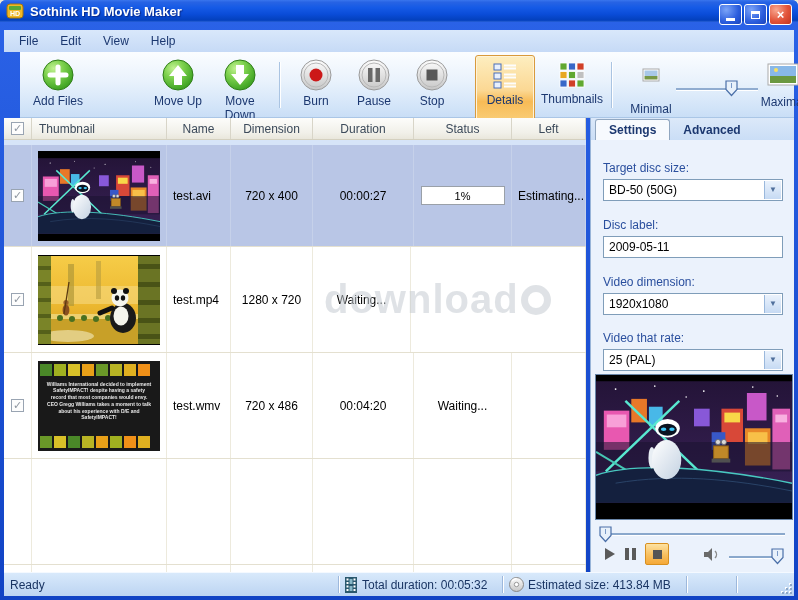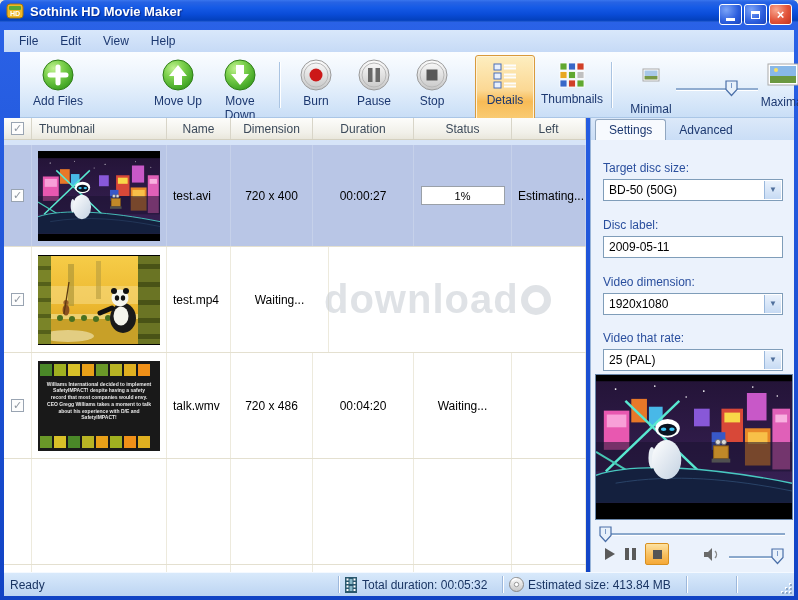--- a/index.html
+++ b/index.html
@@ -59,21 +59,21 @@
     display:flex; align-items:center; justify-content:center; }
 
   .watermark { position:absolute; left:324px; top:277px; z-index:6; pointer-events:none; display:flex; align-items:center;
     color:#c6ccd2; opacity:.55; font-weight:bold; font-size:40px; letter-spacing:1px; }
   .wm-ring { width:30px; height:30px; border:7px solid #c6ccd2; border-radius:50%; margin-left:2px; }
 
   
   .panel { position:absolute; left:590px; top:118px; width:204px; height:454px;
     background:#ebf2fc; border-left:1px solid #98b4d8; }
   .tabs { height:22px; display:flex; align-items:flex-end; background:linear-gradient(180deg,#dce9f9,#cadef6); padding-left:4px; }
-  .tab { padding:3px 13px 3px; color:#1c3870; }
+  .tab { padding:3px 13px 3px; color:#1c3870;font-weight:bold; }
   .tab.active { background:#f7fafe; border:1px solid #91a7c0; border-bottom:none; border-radius:3px 3px 0 0; }
   .fld-label { position:absolute; left:12px; color:#2a4f9e; }
   .combo, .txt-input { position:absolute; left:12px; width:180px; height:22px; background:#fff;
     border:1px solid #7f9db9; font-size:12px; line-height:20px; padding-left:5px; color:#000; }
   .combo-btn { position:absolute; right:1px; top:1px; bottom:1px; width:17px;
     background:linear-gradient(180deg,#eaf2fc,#c6daf3); border-left:1px solid #9ab8dc;
     display:flex; align-items:center; justify-content:center; color:#50709c; font-size:8px; }
   .txt-input { font-family:"Liberation Sans",sans-serif; }
 
   .preview { position:absolute; left:4px; top:256px; width:198px; height:146px; background:#000; border:1px solid #6a86a8; }
@@ -386,20 +386,21 @@
       <span class="xp-check">✓</span>
     </div>
   <div class="tcell c1">
       <div class="thumb-box">
     <svg width="122" height="88" viewBox="0 0 122 88">
           <use href="#pandascene"></use>
         </svg>
       </div>
     </div>
   <div class="tcell c2 name-cell">test.mp4</div>
+  <div class="tcell c3">1280 x 720</div>
   <div class="tcell c5">Waiting...</div>
   <div class="tcell c6 left-cell"></div>
 </div>
 
 <div class="trow" style="top:353px; height:106px;">
   <div class="tcell c0">
       <span class="xp-check">✓</span>
     </div>
   <div class="tcell c1">
     <div class="slide">
@@ -419,21 +420,21 @@
           <span style="background:#d8c028"></span>
           <span style="background:#4a8828"></span>
           <span style="background:#b8b424"></span>
           <span style="background:#e8a018"></span>
           <span style="background:#a0b020"></span>
           <span style="background:#f09018"></span>
           <span style="background:#e0b020"></span>
       </div>
     </div>
   </div>
-  <div class="tcell c2 name-cell">talk.wmv</div>
+  <div class="tcell c2 name-cell">test.wmv</div>
   <div class="tcell c3">720 x 486</div>
   <div class="tcell c4">00:04:20</div>
   <div class="tcell c5">Waiting...</div>
   <div class="tcell c6 left-cell"></div>
 </div>
 
 <div class="trow" style="top:459px; height:106px;">
   <div class="tcell c0"></div>
     <div class="tcell c1"></div>
     <div class="tcell c2"></div>

